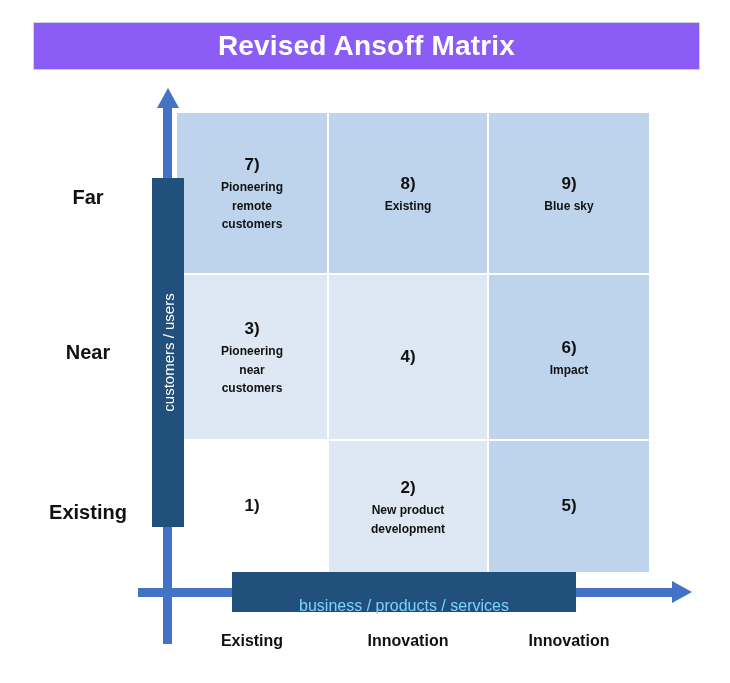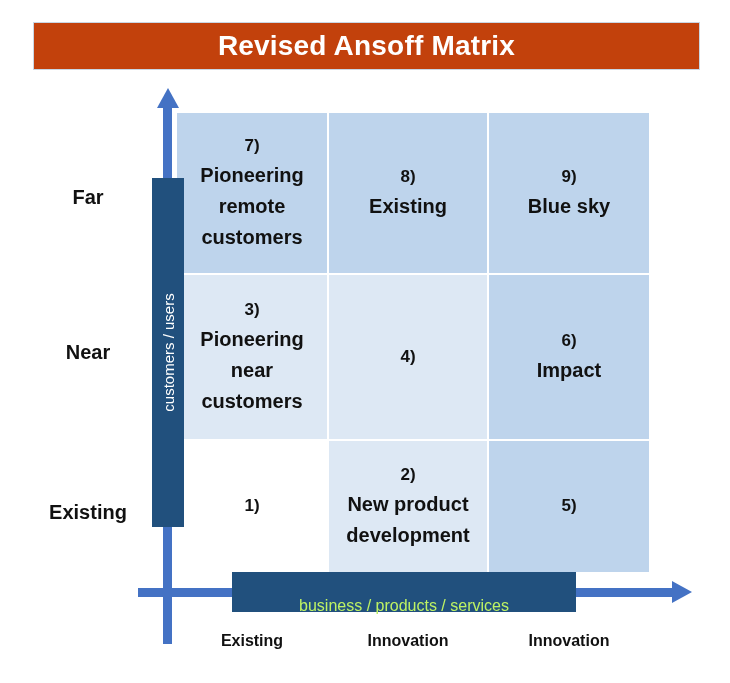--- a/index.html
+++ b/index.html
@@ -18,21 +18,21 @@
     overflow: hidden;
   }
 
   
   .title-bar {
     position: absolute;
     left: 33px;
     top: 22px;
     width: 667px;
     height: 48px;
-    background: #c2410c;
+    background: #8b5cf6;
     border: 1px solid #c9d6e4;
     box-sizing: border-box;
     display: flex;
     align-items: center;
     justify-content: center;
   }
   .title-bar .title-text {
     color: #ffffff;
     font-size: 28px;
     font-weight: 600;
@@ -99,21 +99,21 @@
     box-sizing: border-box;
     padding: 2px 6px;
   }
   .cell .num {
     font-size: 17px;
     font-weight: 700;
     color: #111111;
     line-height: 1.55;
   }
   .cell .label {
-    font-size: 20px;
+    font-size: 12px;
     font-weight: 700;
     color: #111111;
     line-height: 1.55;
     white-space: pre-line;
   }
   .shade-0 { background: #ffffff; }
   .shade-1 { background: #dde8f4; }
   .shade-2 { background: #bed4ec; }
 
   
@@ -139,21 +139,21 @@
     left: 232px;
     top: 572px;
     width: 344px;
     height: 40px;
     background: #21507d;
     display: flex;
     align-items: center;
     justify-content: center;
   }
   .x-label-bar .x-text {
-    color: #bef264;
+    color: #7dd3fc;
     font-size: 16px;
     white-space: nowrap;
     margin-top: 28px;
   }
 
   
   .ytick {
     position: absolute;
     width: 120px;
     text-align: center;

